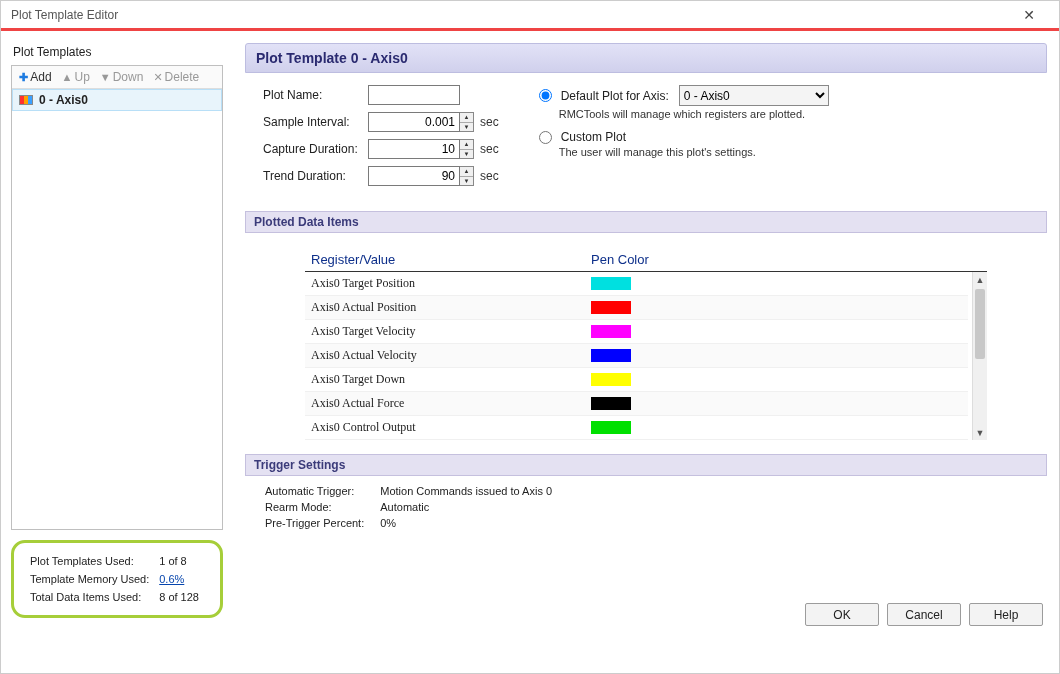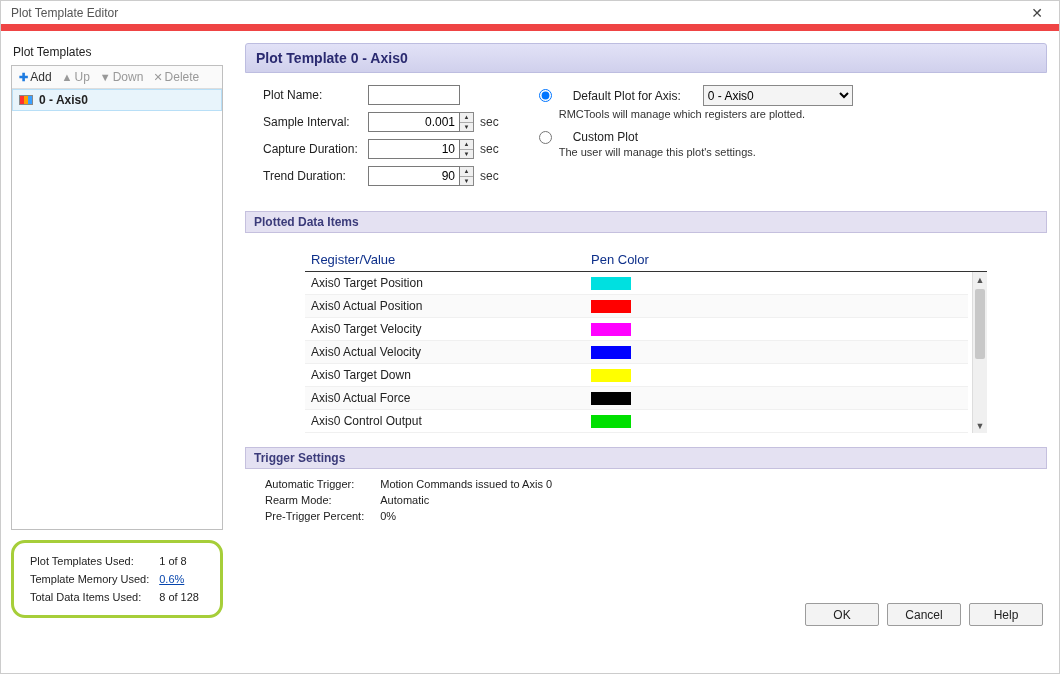--- a/index.html
+++ b/index.html
@@ -13,22 +13,22 @@
     height: 674px;
     overflow: hidden;
     border: 1px solid #ccc;
   }
   
   .titlebar {
     height: 30px;
     display: flex;
     align-items: center;
     justify-content: space-between;
-    padding: 0 16px 0 10px;
-    border-bottom: 7px solid #ef4444;
+    padding: 0 24px 0 10px;
+    border-bottom: 3px solid #ef4444;
     color: #555;
   }
   .titlebar .close {
     font-size: 14px;
     color: #444;
     width: 40px;
     text-align: right;
   }
   
   .content {
@@ -149,21 +149,21 @@
     border: 1px solid #888; border-left: none;
     height: 20px; width: 14px;
   }
   .spinner span {
     flex:1; font-size: 6px; display:flex; align-items:center; justify-content:center;
     background: #f0f0f0; color:#333;
   }
   .spinner span:first-child { border-bottom:1px solid #aaa; }
   .unit { margin-left: 6px; color:#333; }
 
-  .radio-row { display: flex; align-items: center; margin-bottom: 2px; gap: 18px; }
+  .radio-row { display: flex; align-items: center; margin-bottom: 2px; gap: 6px; }
   .radio-row input { margin: 0 3px 0 0; }
   .radio-desc { margin-left: 20px; color: #333; margin-bottom: 10px; font-size: 11px; }
   .axis-select {
     width: 150px; height: 21px;
     border: 1px solid #888;
     background: #f4f4f4;
     font-size: 12px;
     margin-left: 4px;
   }
 
@@ -176,21 +176,21 @@
     font-size: 13px;
     color: #0d2f8a;
     border-bottom: 1px solid #333;
     padding: 3px 6px 4px 6px;
   }
   .data-header .c1 { width: 280px; }
   .data-rows-wrap {
     display: flex;
     max-height: 182px;
   }
-  .data-rows { flex: 1; }
+  .data-rows { flex: 1; font-family: Liberation Serif, serif; }
   .drow {
     display: flex;
     align-items: center;
     padding: 4px 6px;
     border-bottom: 1px solid #f0f0f0;
   }
   .drow:nth-child(even) { background: #fafafa; }
   .drow .c1 { width: 280px; }
   .swatch { width: 40px; height: 13px; display:inline-block; }
   .scrollbar {

